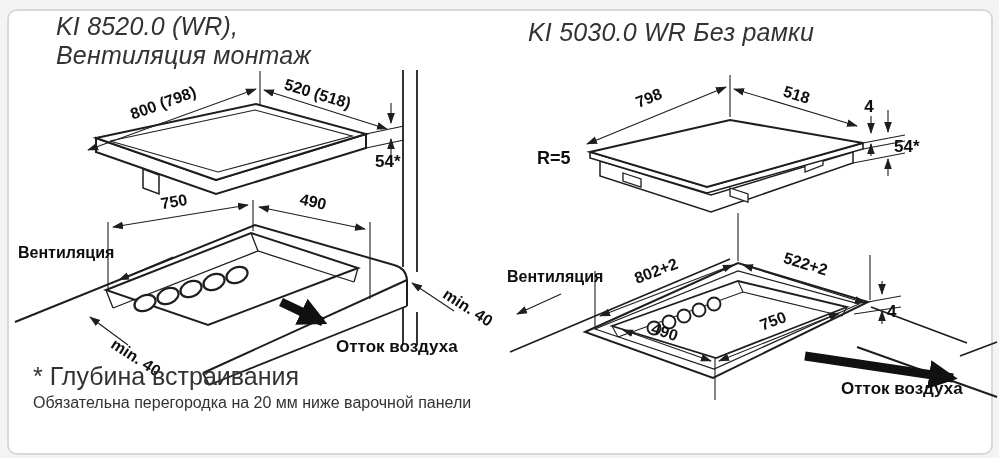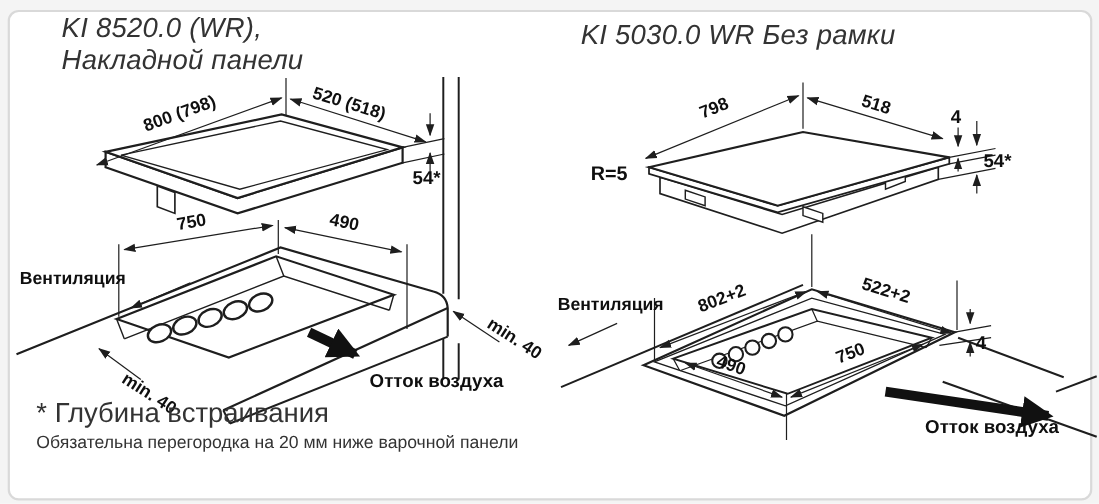--- a/index.html
+++ b/index.html
@@ -32,21 +32,21 @@
   svg .big{font-size:17px;}
   svg .rlabel{font-size:18px;}
 </style>
 </head>
 <body>
 
 <div class="card"></div>
 
 <div class="title" id="title-left">
   <div>KI 8520.0 (WR),</div>
-  <div>Накладной панели</div>
+  <div>Вентиляция монтаж</div>
 </div>
 <div class="title" id="title-right">
   <span>KI 5030.0 WR Без рамки</span>
 </div>
 
 <svg id="svg-left" width="492" height="352" viewBox="0 0 492 352">
   <defs>
     <marker id="aL" viewBox="0 0 12 12" refX="11" refY="6" markerWidth="10" markerHeight="10" orient="auto-start-reverse">
       <path d="M0,1.8 L12,6 L0,10.2 Z" fill="#1e1e1e"></path>
     </marker>

